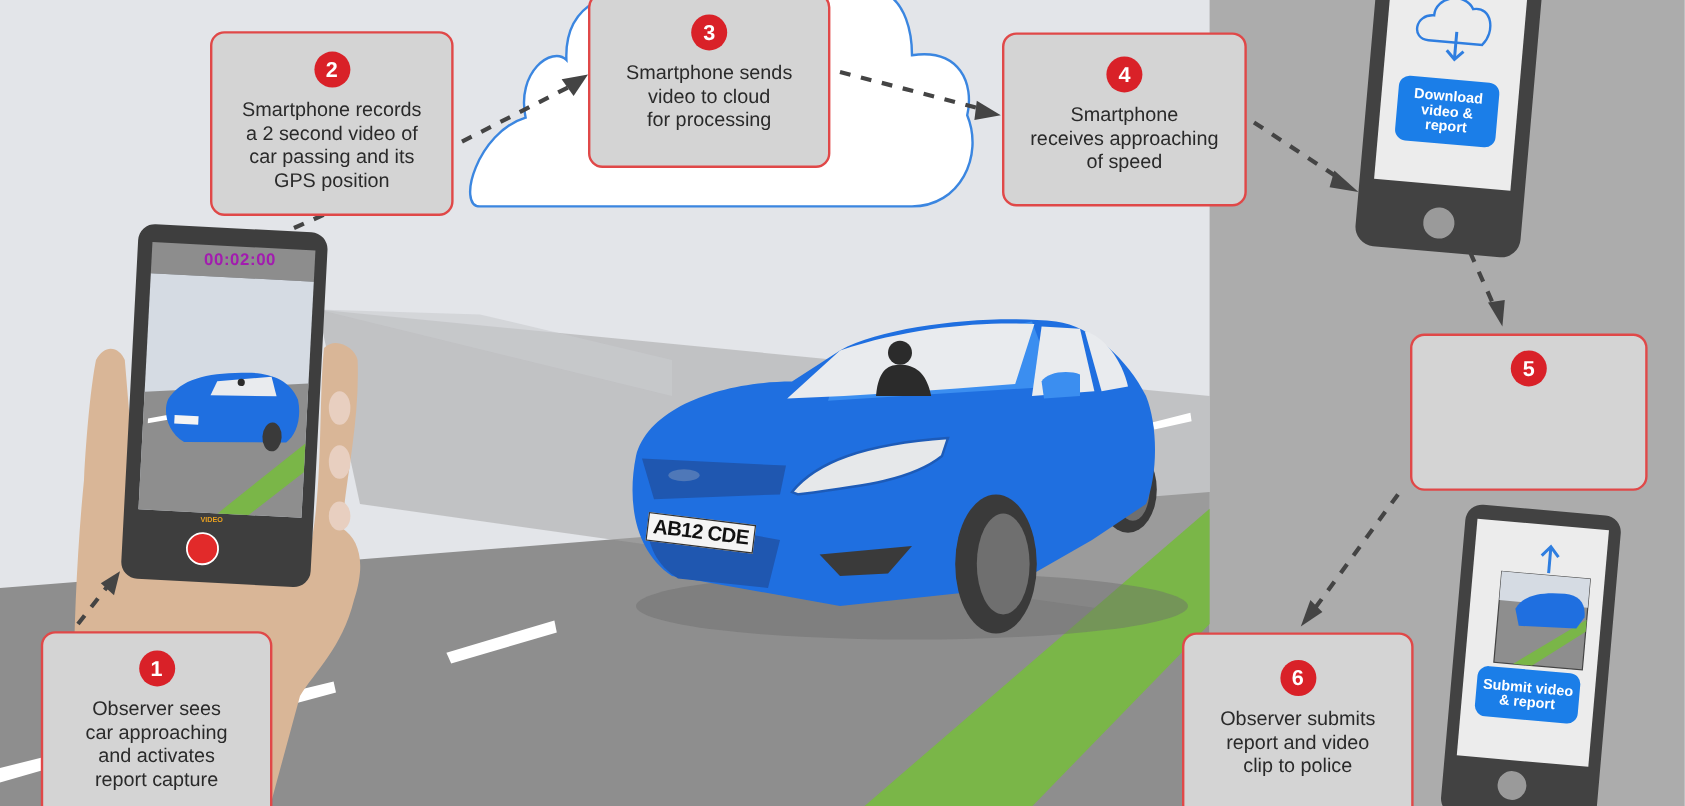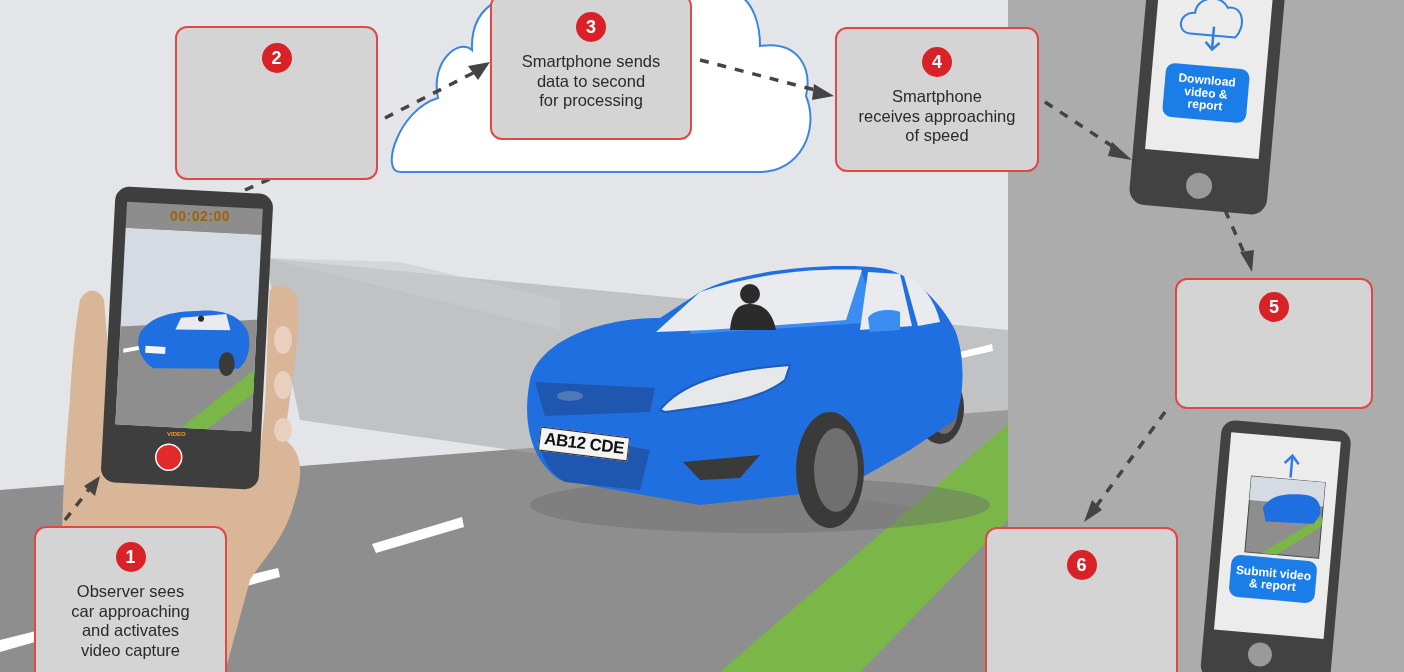--- a/index.html
+++ b/index.html
@@ -3,21 +3,21 @@
 <meta charset="utf-8">
 <style>
   html, body { margin: 0; padding: 0; }
   body { width: 1404px; height: 672px; overflow: hidden; position: relative; background: #e3e5e9; font-family: "Liberation Sans", sans-serif; }
   .scene { position: absolute; left: 0; top: 0; width: 1404px; height: 672px; }
   .right-panel { position: absolute; left: 1008px; top: 0; width: 396px; height: 672px; background: #acacac; }
   svg.bg { position: absolute; left: 0; top: 0; }
   .step-box { position: absolute; box-sizing: border-box; background: #d4d4d4; border: 2px solid #e04848; border-radius: 12px; text-align: center; color: #2a2a2a; font-size: 16.5px; line-height: 19.5px; }
   .badge { width: 30px; height: 30px; border-radius: 50%; background: #d92128; color: #fff; font-weight: bold; font-size: 18px; line-height: 30px; text-align: center; margin: 0 auto 10px auto; }
   .step-text { white-space: pre-line; }
-  .phone-time { position: absolute; color: #a16207; font-size: 14px; font-weight: bold; letter-spacing: 0.5px; }
+  .phone-time { position: absolute; color: #a21caf; font-size: 14px; font-weight: bold; letter-spacing: 0.5px; }
   .phone-video { position: absolute; color: #e8a020; font-size: 6px; font-weight: bold; }
   .plate { position: absolute; background: #f4f4f4; border: 1.5px solid #333; color: #111; font-weight: bold; font-size: 17px; padding: 1px 4px; transform: rotate(7deg); letter-spacing: -0.5px; }
   .app-btn { position: absolute; background: #1b7ee8; color: #fff; border-radius: 9px; text-align: center; font-size: 12px; line-height: 12.5px; font-weight: bold; white-space: pre-line; display: flex; align-items: center; justify-content: center; }
 </style>
 </head>
 <body>
 
 <div class="scene">
 
   <div class="right-panel"></div>
@@ -141,42 +141,49 @@
 video &amp;
 report</div>
   <div class="app-btn" style="left:1230px; top:558px; width:86px; height:42px; transform:rotate(5deg);">Submit video
 &amp; report</div>
 
   <div class="step-box" style="left:34px; top:526px; width:193px; height:160px; padding-top:14px;">
     <div class="badge">1</div>
     <div class="step-text">Observer sees
 car approaching
 and activates
-video capture</div>
+report capture</div>
   </div>
 
   <div class="step-box" style="left:175px; top:26px; width:203px; height:154px; padding-top:15px;">
     <div class="badge">2</div>
+    <div class="step-text">Smartphone records
+a 2 second video of
+car passing and its
+GPS position</div>
   </div>
 
   <div class="step-box" style="left:490px; top:-6px; width:202px; height:146px; padding-top:16px;">
     <div class="badge">3</div>
     <div class="step-text">Smartphone sends
-data to second
+video to cloud
 for processing</div>
   </div>
 
   <div class="step-box" style="left:835px; top:27px; width:204px; height:145px; padding-top:18px;">
     <div class="badge">4</div>
     <div class="step-text">Smartphone
 receives approaching
 of speed</div>
   </div>
 
   <div class="step-box" style="left:1175px; top:278px; width:198px; height:131px; padding-top:12px;">
     <div class="badge">5</div>
   </div>
 
   <div class="step-box" style="left:985px; top:527px; width:193px; height:160px; padding-top:21px;">
     <div class="badge">6</div>
+    <div class="step-text">Observer submits
+report and video
+clip to police</div>
   </div>
 
 </div>
 
 </body></html>

